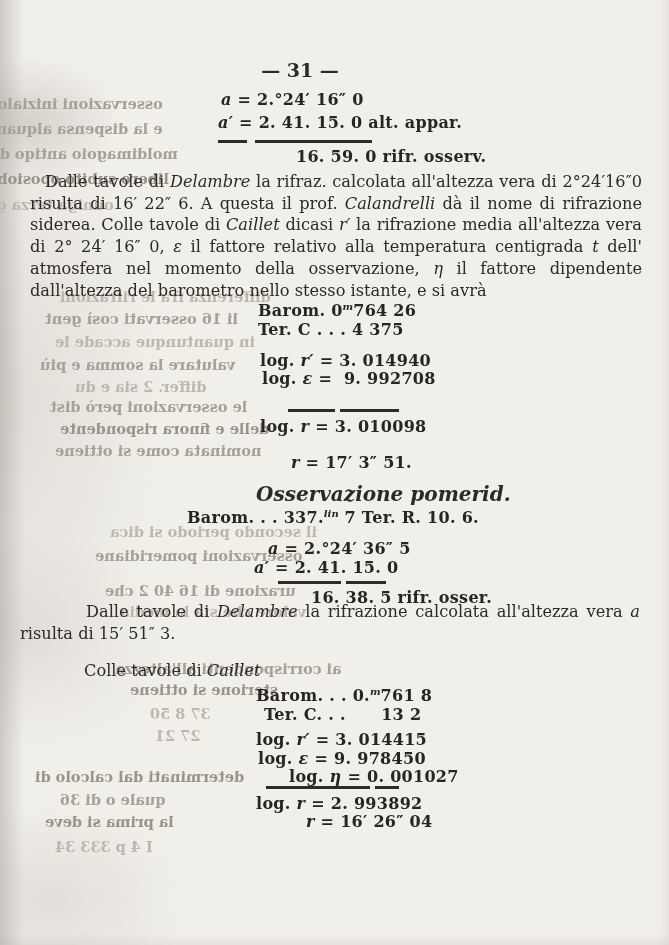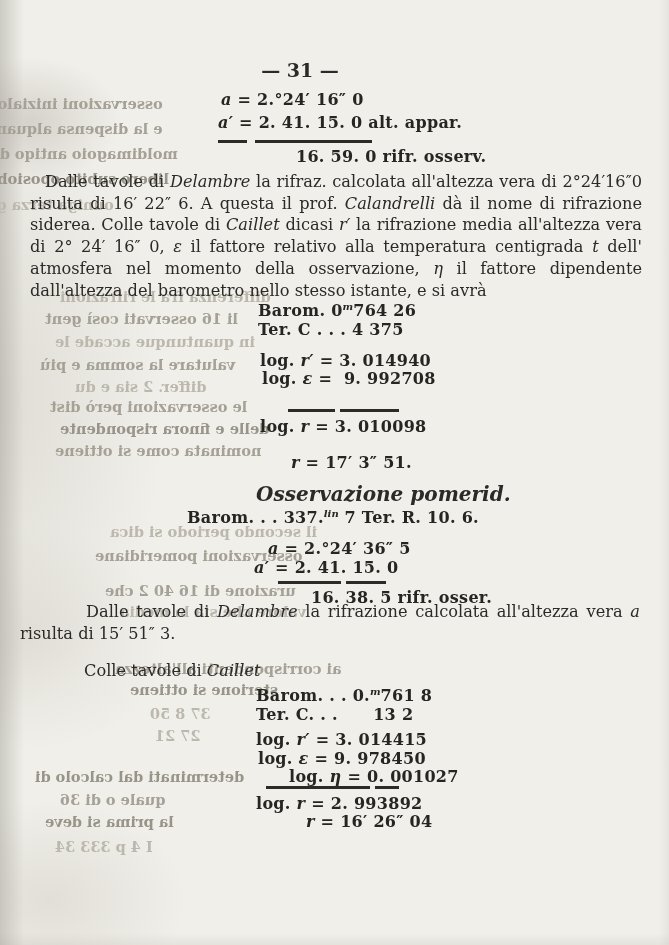--- a/index.html
+++ b/index.html
@@ -93,21 +93,21 @@
   <div class="abs math" style="left:187px;top:508px;"><span>Barom. . . 337.</span><span class="sup">lin</span><span> 7 Ter. R. 10. 6.</span></div>
   <div class="abs math" style="left:268px;top:539px;"><span class="i">a</span><span> = 2.°24′ 36″ 5</span></div>
   <div class="abs math" style="left:254px;top:558px;"><span class="i">a′</span><span> = 2. 41. 15. 0</span></div>
   <div class="rule split-c" style="left:278px;top:581px;width:108px;"></div>
   <div class="abs math" style="left:311px;top:588px;">16. 38. 5 rifr. osser.</div>
 
   <div class="abs para" style="left:20px;top:601px;width:620px;text-indent:66px;"><span>Dalle tavole di </span><span class="i">Delambre</span><span> la rifrazione calcolata all'altezza vera </span><span class="i">a</span><span> risulta di 15′ 51″ 3.</span></div>
   <div class="abs para" style="left:84px;top:660px;"><span>Colle tavole di </span><span class="i">Caillet</span></div>
 
   <div class="abs math" style="left:256px;top:686px;"><span>Barom. . . 0.</span><span class="sup">m</span><span>761 8</span></div>
-  <div class="abs math" style="left:256px;top:705px;">Ter. C. . .      13 2</div>
+  <div class="abs math" style="left:264px;top:705px;">Ter. C. . .      13 2</div>
   <div class="abs math" style="left:256px;top:730px;"><span>log. </span><span class="i">r′</span><span> = 3. 014415</span></div>
   <div class="abs math" style="left:258px;top:749px;"><span>log. </span><span class="i">ε</span><span> = 9. 978450</span></div>
   <div class="abs math" style="left:256px;top:767px;margin-left:33px;"><span>log. </span><span class="i">η</span><span> = 0. 001027</span></div>
   <div class="rule split-d" style="left:266px;top:786px;width:133px;"></div>
   <div class="abs math" style="left:256px;top:794px;"><span>log. </span><span class="i">r</span><span> = 2. 993892</span></div>
   <div class="abs math" style="left:306px;top:812px;"><span class="i">r</span><span> = 16′ 26″ 04</span></div>
 
 </div>
 
 </body></html>

